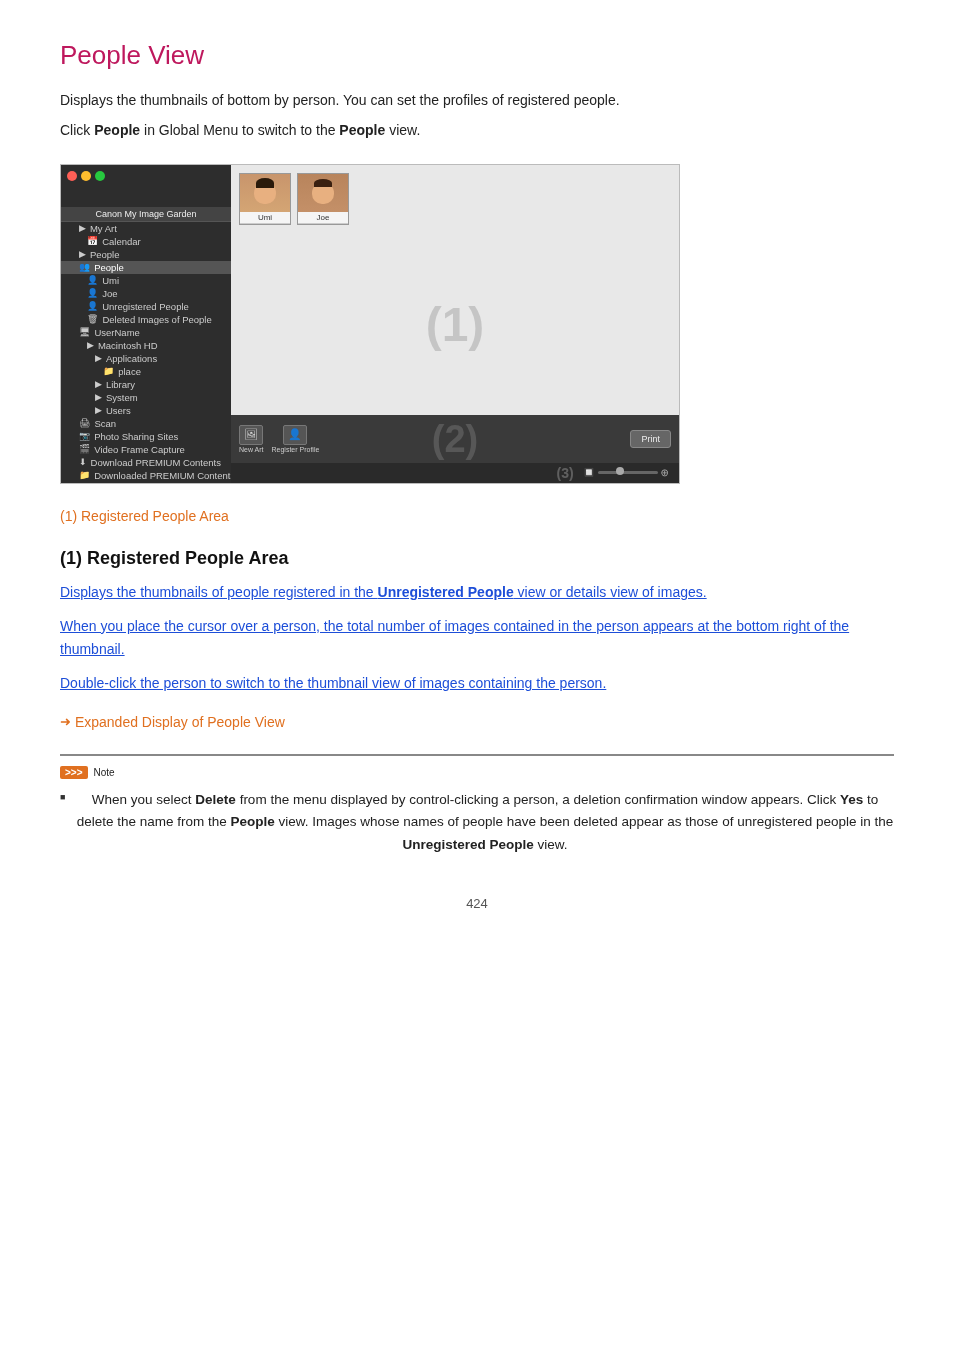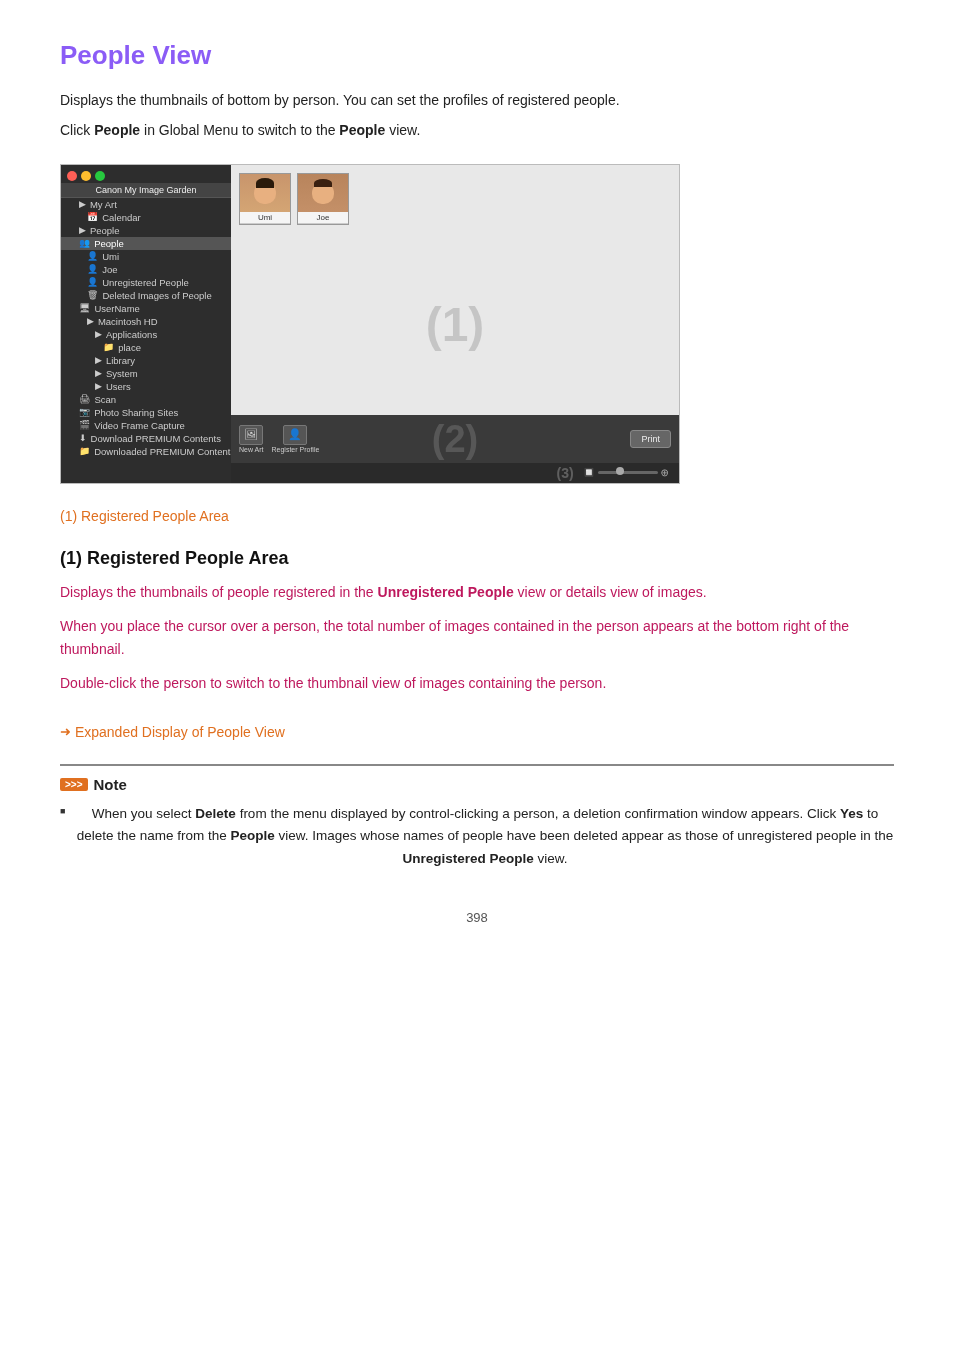--- a/index.html
+++ b/index.html
@@ -7,23 +7,23 @@
       font-family: Arial, Helvetica, sans-serif;
       font-size: 14px;
       color: #222;
       background: #fff;
       width: 954px;
       min-height: 1350px;
       padding: 40px 60px 60px 60px;
     }
     h1 {
       font-size: 26px;
-      font-weight: bold;
+      font-weight: normal;
       margin-bottom: 18px;
-      color: #8b5cf6;
+      color: #be185d;
     }
     .intro-text {
       margin-bottom: 8px;
       line-height: 1.6;
     }
     
     .screenshot-wrapper {
       margin: 22px 0 24px 0;
       border: 1px solid #bbb;
       display: flex;
@@ -42,20 +42,21 @@
       flex-shrink: 0;
       overflow: hidden;
     }
     .sidebar-title-bar {
       background: #444;
       color: #eee;
       text-align: center;
       font-size: 9px;
       padding: 2px 0;
       border-bottom: 1px solid #555;
+      margin-top: 24px;
     }
     .traffic-lights {
       display: flex;
       gap: 4px;
       padding: 4px 6px 2px 6px;
     }
     .tl { width: 10px; height: 10px; border-radius: 50%; }
     .tl-red { background: #ff5f56; }
     .tl-yellow { background: #ffbd2e; }
     .tl-green { background: #27c93f; }
@@ -243,30 +244,31 @@
     
     .section-heading {
       font-size: 18px;
       font-weight: bold;
       margin: 24px 0 12px 0;
       color: #111;
     }
     .section-text {
       line-height: 1.7;
       margin-bottom: 10px;
-      color: #be185d;
+      color: #1d4ed8;
+      text-decoration: underline;
     }
     .section-text b { font-weight: bold; }
     .arrow-link {
       color: #e07020;
       cursor: pointer;
       display: inline-flex;
       align-items: center;
       gap: 4px;
-      margin-top: 18px;
+      margin-top: 8px;
       margin-bottom: 16px;
       font-size: 14px;
     }
     .arrow-link::before {
       content: "➜";
       font-size: 13px;
     }
     
     .note-box {
       border-top: 2px solid #888;
@@ -281,22 +283,22 @@
     }
     .note-icon {
       background: #e07020;
       color: white;
       font-size: 10px;
       font-weight: bold;
       padding: 1px 5px;
       border-radius: 2px;
     }
     .note-title {
-      font-size: 15px;
-      font-weight: bold;
+      font-size: 10px;
+      font-weight: normal;
     }
     .note-list {
       list-style: none;
       padding: 0;
       text-align: center;
     }
     .note-list li {
       padding-left: 16px;
       position: relative;
       margin-bottom: 12px;
@@ -535,16 +537,16 @@
     <span class="note-icon">&gt;&gt;&gt;</span>
     <span class="note-title">Note</span>
   </div>
   <ul class="note-list">
     <li>
       When you select <b>Delete</b> from the menu displayed by control-clicking a person, a deletion confirmation window appears. Click <b>Yes</b> to delete the name from the <b>People</b> view. Images whose names of people have been deleted appear as those of unregistered people in the <b>Unregistered People</b> view.
     </li>
   </ul>
 </div>
 
-<div class="page-number">398</div>
+<div class="page-number">424</div>
 
 
 
 
 </body></html>

